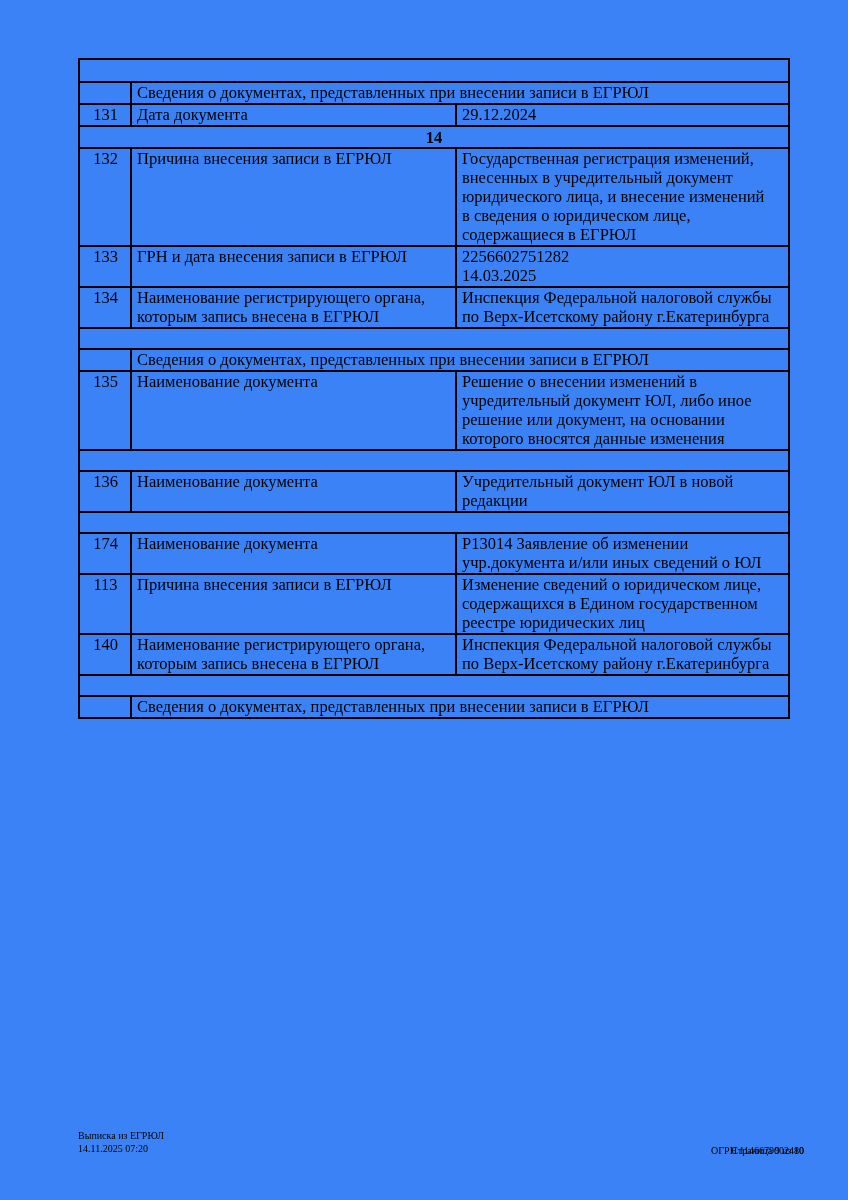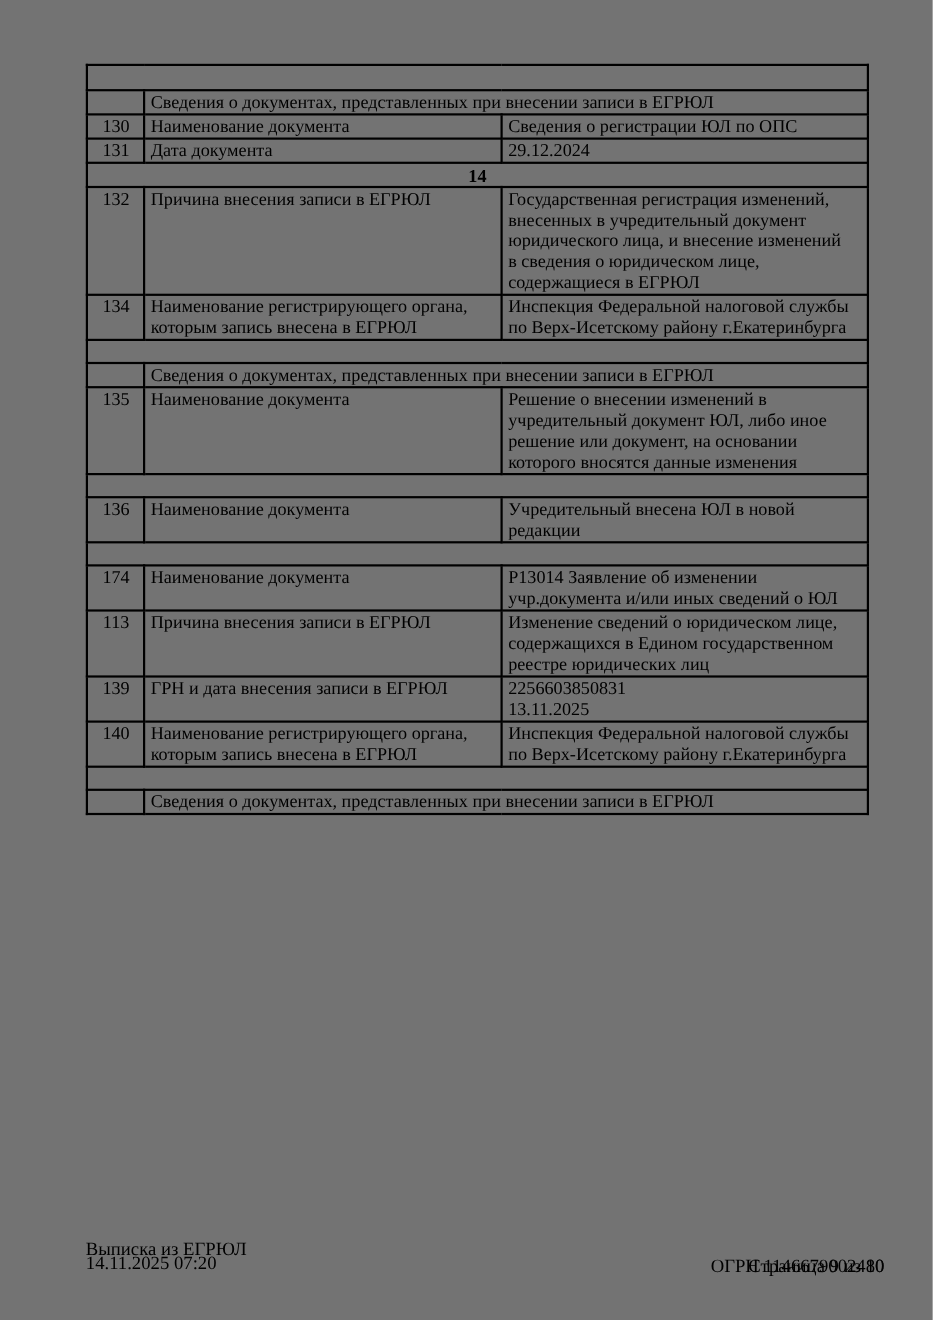--- a/index.html
+++ b/index.html
@@ -1,21 +1,21 @@
 <!DOCTYPE html>
 <html><head>
 <meta charset="utf-8">
 <style>
   * { box-sizing: border-box; }
   html, body { margin: 0; padding: 0; background: #ffffff; }
   .page {
     position: relative;
     width: 848px;
     height: 1200px;
-    background: #737373;
+    background: #3b82f6;
     color: #000000;
     font-family: "Liberation Serif", "DejaVu Serif", serif;
     overflow: hidden;
   }
   table.egrul {
     position: absolute;
     left: 78px;
     top: 58px;
     width: 710px;
     border-collapse: collapse;
@@ -43,21 +43,21 @@
     vertical-align: middle;
     padding: 0;
   }
   td.hdr { white-space: normal; }
   .footer {
     position: absolute;
     left: 78px;
     top: 1130px;
     width: 726px;
     height: 27px;
-    font-size: 17px;
+    font-size: 10px;
     line-height: 12.5px;
     color: #000000;
   }
   .f-left   { position: absolute; left: 0; top: 0; }
   .f-center { position: absolute; left: 0; right: 0; bottom: 0; text-align: right; }
   .f-right  { position: absolute; right: 0; bottom: 0; }
 </style>
 </head>
 <body>
 
@@ -72,25 +72,20 @@
     <tbody>
       <tr class="r-empty-top">
         <td colspan="3"></td>
       </tr>
 
       <tr>
         <td class="num"></td>
         <td class="hdr" colspan="2">Сведения о документах, представленных при внесении записи в ЕГРЮЛ</td>
       </tr>
 
-      <tr>
-        <td class="num">130</td>
-        <td class="label">Наименование документа</td>
-        <td class="value">Сведения о регистрации ЮЛ по ОПС</td>
-      </tr>
 
       <tr>
         <td class="num">131</td>
         <td class="label">Дата документа</td>
         <td class="value">29.12.2024</td>
       </tr>
 
       <tr class="r-section">
         <td colspan="3">14</td>
       </tr>
@@ -98,20 +93,26 @@
       <tr>
         <td class="num">132</td>
         <td class="label">Причина внесения записи в ЕГРЮЛ</td>
         <td class="value">Государственная регистрация изменений,
 внесенных в учредительный документ
 юридического лица, и внесение изменений
 в сведения о юридическом лице,
 содержащиеся в ЕГРЮЛ</td>
       </tr>
 
+      <tr>
+        <td class="num">133</td>
+        <td class="label">ГРН и дата внесения записи в ЕГРЮЛ</td>
+        <td class="value">2256602751282
+14.03.2025</td>
+      </tr>
 
       <tr>
         <td class="num">134</td>
         <td class="label">Наименование регистрирующего органа,
 которым запись внесена в ЕГРЮЛ</td>
         <td class="value">Инспекция Федеральной налоговой службы
 по Верх-Исетскому району г.Екатеринбурга</td>
       </tr>
 
       <tr class="r-empty">
@@ -132,21 +133,21 @@
 которого вносятся данные изменения</td>
       </tr>
 
       <tr class="r-empty">
         <td colspan="3"></td>
       </tr>
 
       <tr>
         <td class="num">136</td>
         <td class="label">Наименование документа</td>
-        <td class="value">Учредительный внесена ЮЛ в новой
+        <td class="value">Учредительный документ ЮЛ в новой
 редакции</td>
       </tr>
 
       <tr class="r-empty">
         <td colspan="3"></td>
       </tr>
 
       <tr>
         <td class="num">174</td>
         <td class="label">Наименование документа</td>
@@ -156,26 +157,20 @@
 
 
       <tr>
         <td class="num">113</td>
         <td class="label">Причина внесения записи в ЕГРЮЛ</td>
         <td class="value">Изменение сведений о юридическом лице,
 содержащихся в Едином государственном
 реестре юридических лиц</td>
       </tr>
 
-      <tr>
-        <td class="num">139</td>
-        <td class="label">ГРН и дата внесения записи в ЕГРЮЛ</td>
-        <td class="value">2256603850831
-13.11.2025</td>
-      </tr>
 
       <tr>
         <td class="num">140</td>
         <td class="label">Наименование регистрирующего органа,
 которым запись внесена в ЕГРЮЛ</td>
         <td class="value">Инспекция Федеральной налоговой службы
 по Верх-Исетскому району г.Екатеринбурга</td>
       </tr>
 
       <tr class="r-empty">

